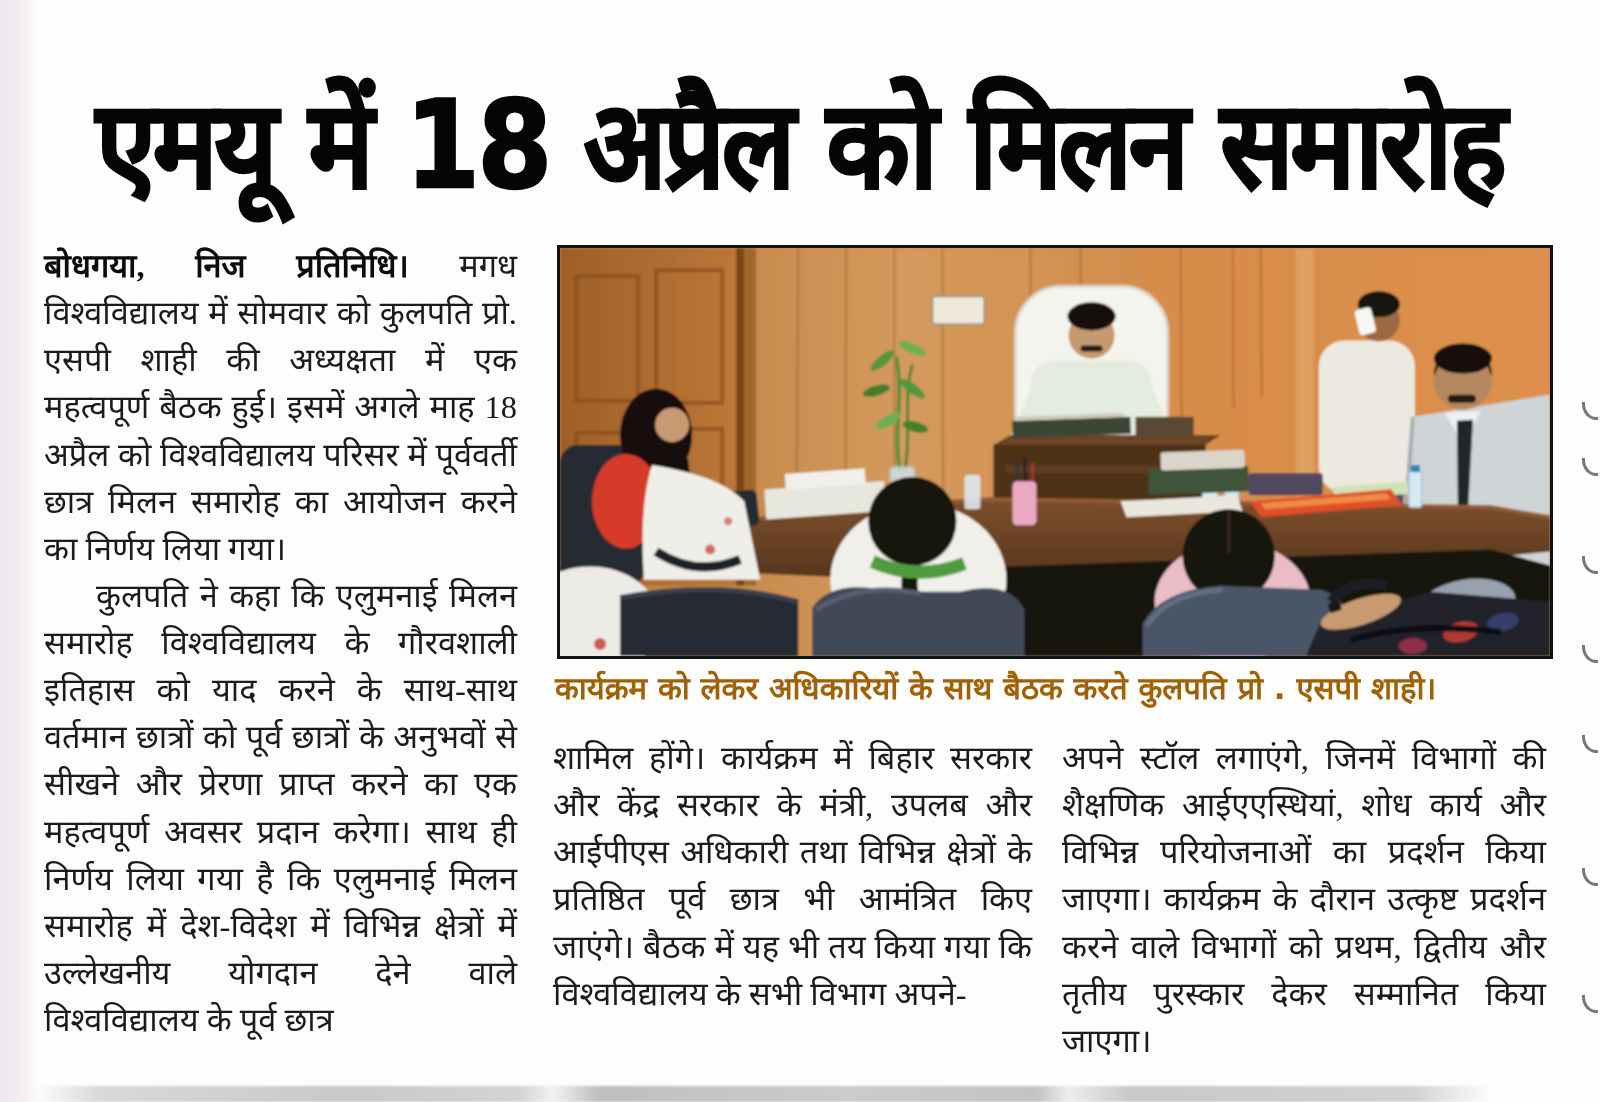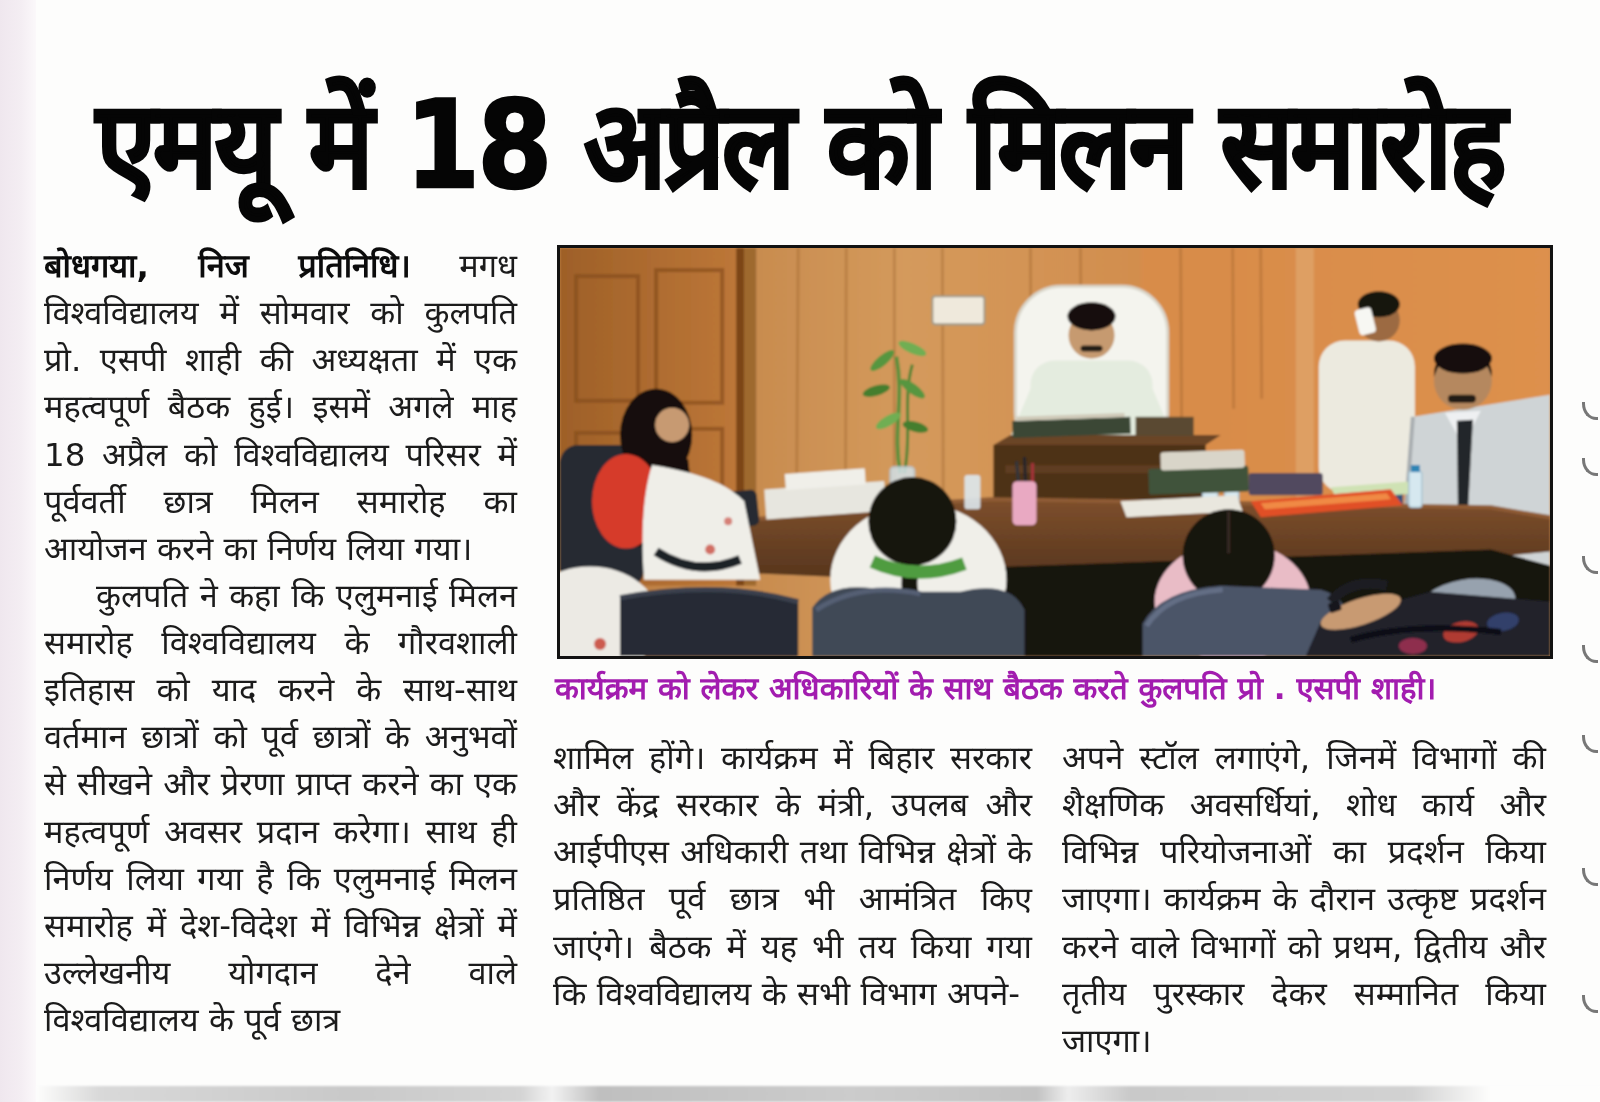--- a/index.html
+++ b/index.html
@@ -23,36 +23,36 @@
   }
   .headline{
     position:absolute;left:40px;top:34px;width:1520px;height:190px;
     display:flex;align-items:center;justify-content:center;
     font-size:108px;font-weight:800;letter-spacing:-3px;
     color:#050505;-webkit-text-stroke:2.2px #050505;
     transform:scaleY(1.12);transform-origin:top;
     white-space:nowrap;
   }
   .bodytext{
-    font-size:32.5px;line-height:1.45;text-align:justify;color:#1b1b1b;
+    font-size:32.5px;line-height:1.45;text-align:justify;color:#1b1b1b;font-family:Liberation Serif, serif;
   }
   .bodytext p{margin:0;}
   .dateline{font-weight:700;color:#0c0c0c;}
   .indent{ text-indent:1.6em; }
   .col1{ position:absolute;left:44px;  top:243px; width:473px; }
   .col2{ position:absolute;left:553px; top:735px; width:479px; }
   .col3{ position:absolute;left:1062px;top:735px; width:484px; }
   .photo-frame{
     position:absolute;left:557px;top:245px;width:996px;height:414px;
     border:3px solid #121212;box-sizing:border-box;background:#c98a4e;
   }
   .photo-frame svg{display:block;width:100%;height:100%;}
   .caption{
     position:absolute;left:555px;top:666px;width:1000px;
-    font-size:31px;font-weight:700;color:#a21caf;
+    font-size:31px;font-weight:700;color:#a16207;
   }
   .edge-fragments{position:absolute;right:0;top:0;width:22px;height:1102px;}
   .edge-fragments i{
     position:absolute;right:2px;width:13px;height:15px;display:block;
     border:3px solid #4b4b4b;border-right:none;border-top:none;
     border-radius:0 0 0 90%;opacity:.75;
   }
 </style>
 </head>
 <body>
@@ -243,21 +243,21 @@
   </svg>
 </div>
 
 <div class="caption">कार्यक्रम को लेकर अधिकारियों के साथ बैठक करते कुलपति प्रो . एसपी शाही।</div>
 
 <div class="col2 bodytext">
   <p>शामिल होंगे। कार्यक्रम में बिहार सरकार और केंद्र सरकार के मंत्री, उपलब और आईपीएस अधिकारी तथा विभिन्न क्षेत्रों के प्रतिष्ठित पूर्व छात्र भी आमंत्रित किए जाएंगे। बैठक में यह भी तय किया गया कि विश्वविद्यालय के सभी विभाग अपने-</p>
 </div>
 
 <div class="col3 bodytext">
-  <p>अपने स्टॉल लगाएंगे, जिनमें विभागों की शैक्षणिक अवसर्धियां, शोध कार्य और विभिन्न परियोजनाओं का प्रदर्शन किया जाएगा। कार्यक्रम के दौरान उत्कृष्ट प्रदर्शन करने वाले विभागों को प्रथम, द्वितीय और तृतीय पुरस्कार देकर सम्मानित किया जाएगा।</p>
+  <p>अपने स्टॉल लगाएंगे, जिनमें विभागों की शैक्षणिक आईएएस्धियां, शोध कार्य और विभिन्न परियोजनाओं का प्रदर्शन किया जाएगा। कार्यक्रम के दौरान उत्कृष्ट प्रदर्शन करने वाले विभागों को प्रथम, द्वितीय और तृतीय पुरस्कार देकर सम्मानित किया जाएगा।</p>
 </div>
 
 <div class="edge-fragments">
   <i style="top:402px"></i>
   <i style="top:458px"></i>
   <i style="top:556px"></i>
   <i style="top:645px"></i>
   <i style="top:735px"></i>
   <i style="top:868px"></i>
   <i style="top:995px"></i>

